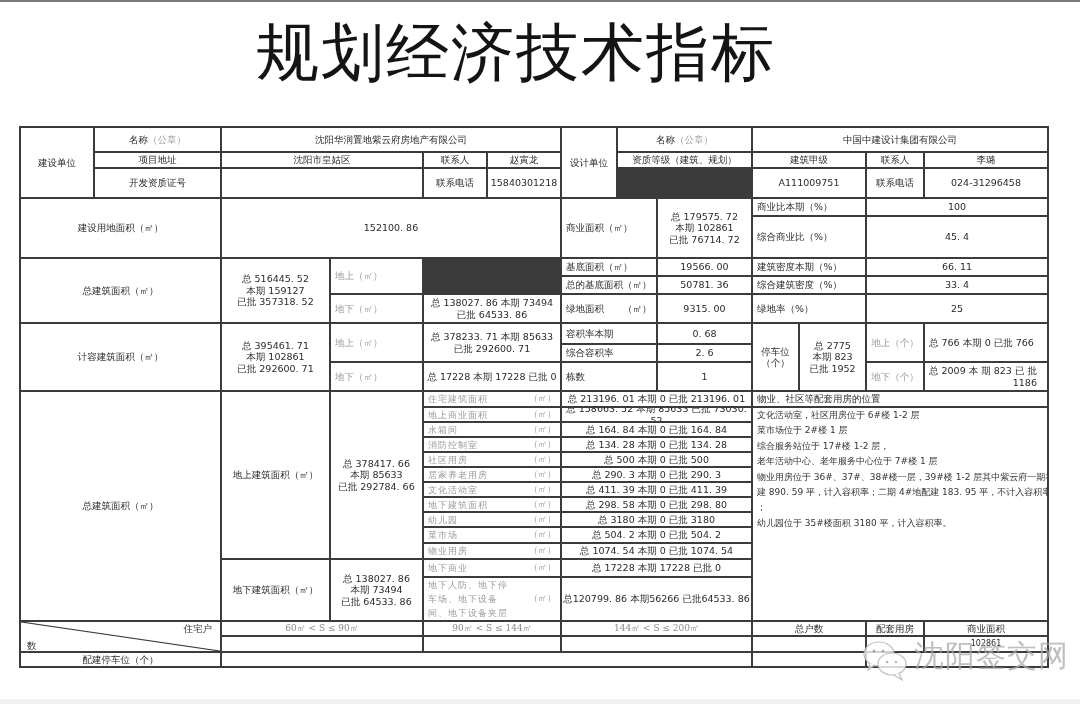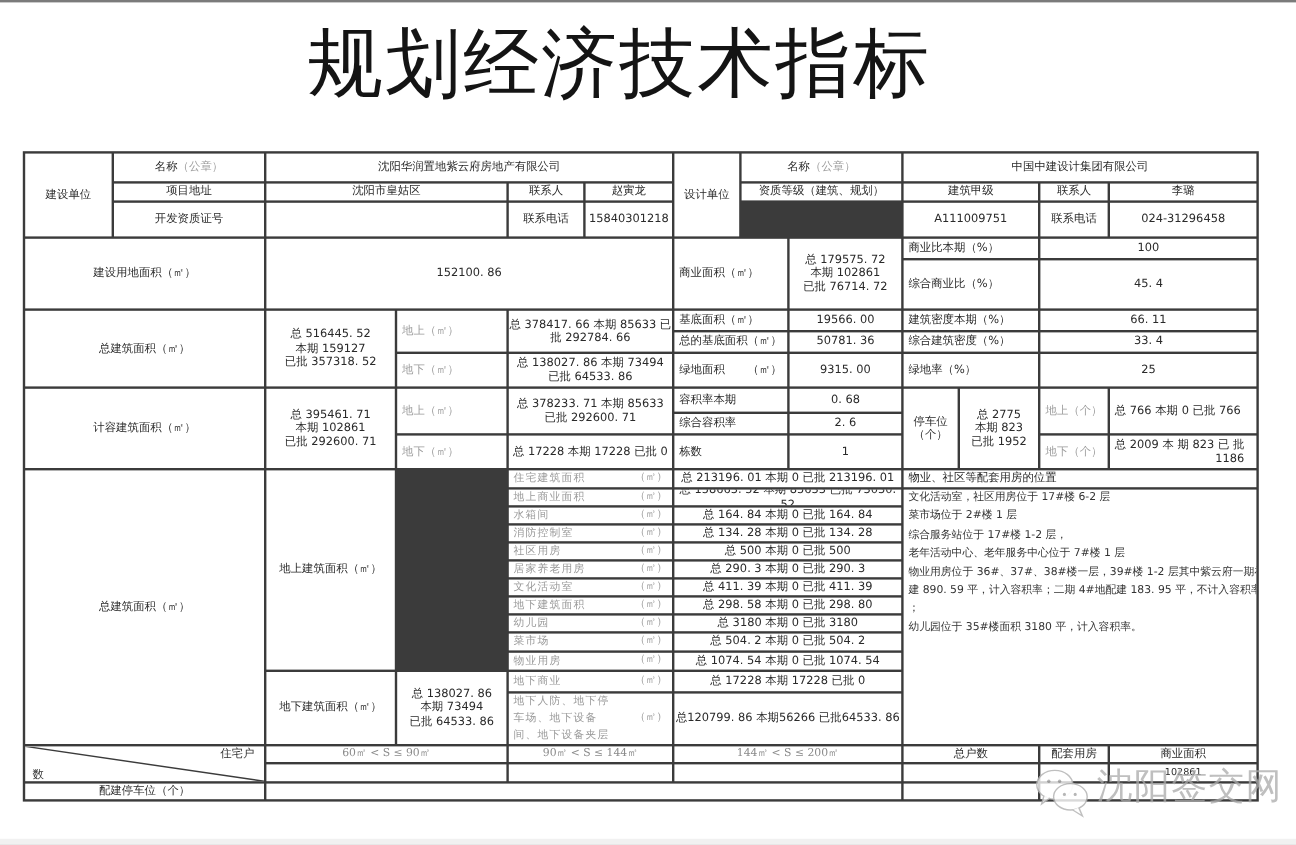--- a/index.html
+++ b/index.html
@@ -90,22 +90,20 @@
   <div class="c l" style="grid-column:10/12;grid-row:4/5">商业比本期（%）</div>
   <div class="c" style="grid-column:12/14;grid-row:4/5">100</div>
   <div class="c l" style="grid-column:10/12;grid-row:5/6">综合商业比（%）</div>
   <div class="c" style="grid-column:12/14;grid-row:5/6">45. 4</div>
 
   <div class="c" style="grid-column:1/3;grid-row:6/9">总建筑面积（㎡）</div>
   <div class="c" style="grid-column:3/4;grid-row:6/9">总 516445. 52
 本期 159127
 已批 357318. 52</div>
   <div class="c l g" style="grid-column:4/5;grid-row:6/8">地上（㎡）</div>
-  <div class="c" style="grid-column:5/7;grid-row:6/8">总 378417. 66 本期 85633 已
-批 292784. 66</div>
   <div class="c l g" style="grid-column:4/5;grid-row:8/9">地下（㎡）</div>
   <div class="c" style="grid-column:5/7;grid-row:8/9">总 138027. 86 本期 73494
 已批 64533. 86</div>
   <div class="c l" style="grid-column:7/9;grid-row:6/7">基底面积（㎡）</div>
   <div class="c" style="grid-column:9/10;grid-row:6/7">19566. 00</div>
   <div class="c l" style="grid-column:10/12;grid-row:6/7">建筑密度本期（%）</div>
   <div class="c" style="grid-column:12/14;grid-row:6/7">66. 11</div>
   <div class="c l" style="grid-column:7/9;grid-row:7/8">总的基底面积（㎡）</div>
   <div class="c" style="grid-column:9/10;grid-row:7/8">50781. 36</div>
   <div class="c l" style="grid-column:10/12;grid-row:7/8">综合建筑密度（%）</div>
@@ -136,20 +134,23 @@
 本期 823
 已批 1952</div>
   <div class="c g" style="grid-column:12/13;grid-row:9/11">地上（个）</div>
   <div class="c l" style="grid-column:13/14;grid-row:9/11">总 766 本期 0 已批 766</div>
   <div class="c g" style="grid-column:12/13;grid-row:11/12">地下（个）</div>
   <div class="c l" style="grid-column:13/14;grid-row:11/12">总  2009 本 期  823 已 批
 1186</div>
 
   <div class="c" style="grid-column:1/3;grid-row:12/25">总建筑面积（㎡）</div>
   <div class="c" style="grid-column:3/4;grid-row:12/23">地上建筑面积（㎡）</div>
+  <div class="c" style="grid-column:4/5;grid-row:12/23">总 378417. 66
+本期 85633
+已批 292784. 66</div>
 
   <div class="c item" style="grid-column:5/7;grid-row:12/13"><span class="nm">住宅建筑面积</span><span class="un">（㎡）</span></div>
   <div class="c" style="grid-column:7/10;grid-row:12/13">总 213196. 01 本期 0 已批 213196. 01</div>
   <div class="c item" style="grid-column:5/7;grid-row:13/14"><span class="nm">地上商业面积</span><span class="un">（㎡）</span></div>
   <div class="c" style="grid-column:7/10;grid-row:13/14">总 158663. 52  本期 85633 已批 73030. 52</div>
   <div class="c item" style="grid-column:5/7;grid-row:14/15"><span class="nm">水箱间</span><span class="un">（㎡）</span></div>
   <div class="c" style="grid-column:7/10;grid-row:14/15">总 164. 84 本期 0 已批 164. 84</div>
   <div class="c item" style="grid-column:5/7;grid-row:15/16"><span class="nm">消防控制室</span><span class="un">（㎡）</span></div>
   <div class="c" style="grid-column:7/10;grid-row:15/16">总 134. 28 本期 0 已批 134. 28</div>
   <div class="c item" style="grid-column:5/7;grid-row:16/17"><span class="nm">社区用房</span><span class="un">（㎡）</span></div>
@@ -171,21 +172,21 @@
   <div class="c" style="grid-column:4/5;grid-row:23/25">总 138027. 86
 本期 73494
 已批 64533. 86</div>
   <div class="c item" style="grid-column:5/7;grid-row:23/24"><span class="nm">地下商业</span><span class="un">（㎡）</span></div>
   <div class="c" style="grid-column:7/10;grid-row:23/24">总 17228 本期 17228 已批 0</div>
   <div class="c item multi" style="grid-column:5/7;grid-row:24/25"><span class="nm">地下人防、地下停车场、地下设备间、地下设备夹层</span><span class="un">（㎡）</span></div>
   <div class="c" style="grid-column:7/10;grid-row:24/25">总120799. 86 本期56266 已批64533. 86</div>
 
   <div class="c l" style="grid-column:10/14;grid-row:12/13">物业、社区等配套用房的位置</div>
   <div class="c fac" style="grid-column:10/14;grid-row:13/25">
-    <div>文化活动室，社区用房位于 17#楼 6-2 层</div>
+    <div>文化活动室，社区用房位于 6#楼 1-2 层</div>
     <div>菜市场位于 2#楼 1 层</div>
     <div>综合服务站位于 17#楼 1-2 层，</div>
     <div>老年活动中心、老年服务中心位于 7#楼 1 层</div>
     <div>物业用房位于 36#、37#、38#楼一层，39#楼 1-2 层其中紫云府一期补</div>
     <div>建 890. 59 平，计入容积率；二期 4#地配建 183. 95 平，不计入容积率</div>
     <div>；</div>
     <div>幼儿园位于 35#楼面积 3180 平，计入容积率。</div>
   </div>
 
   <div class="c diag" style="grid-column:1/3;grid-row:25/27">

